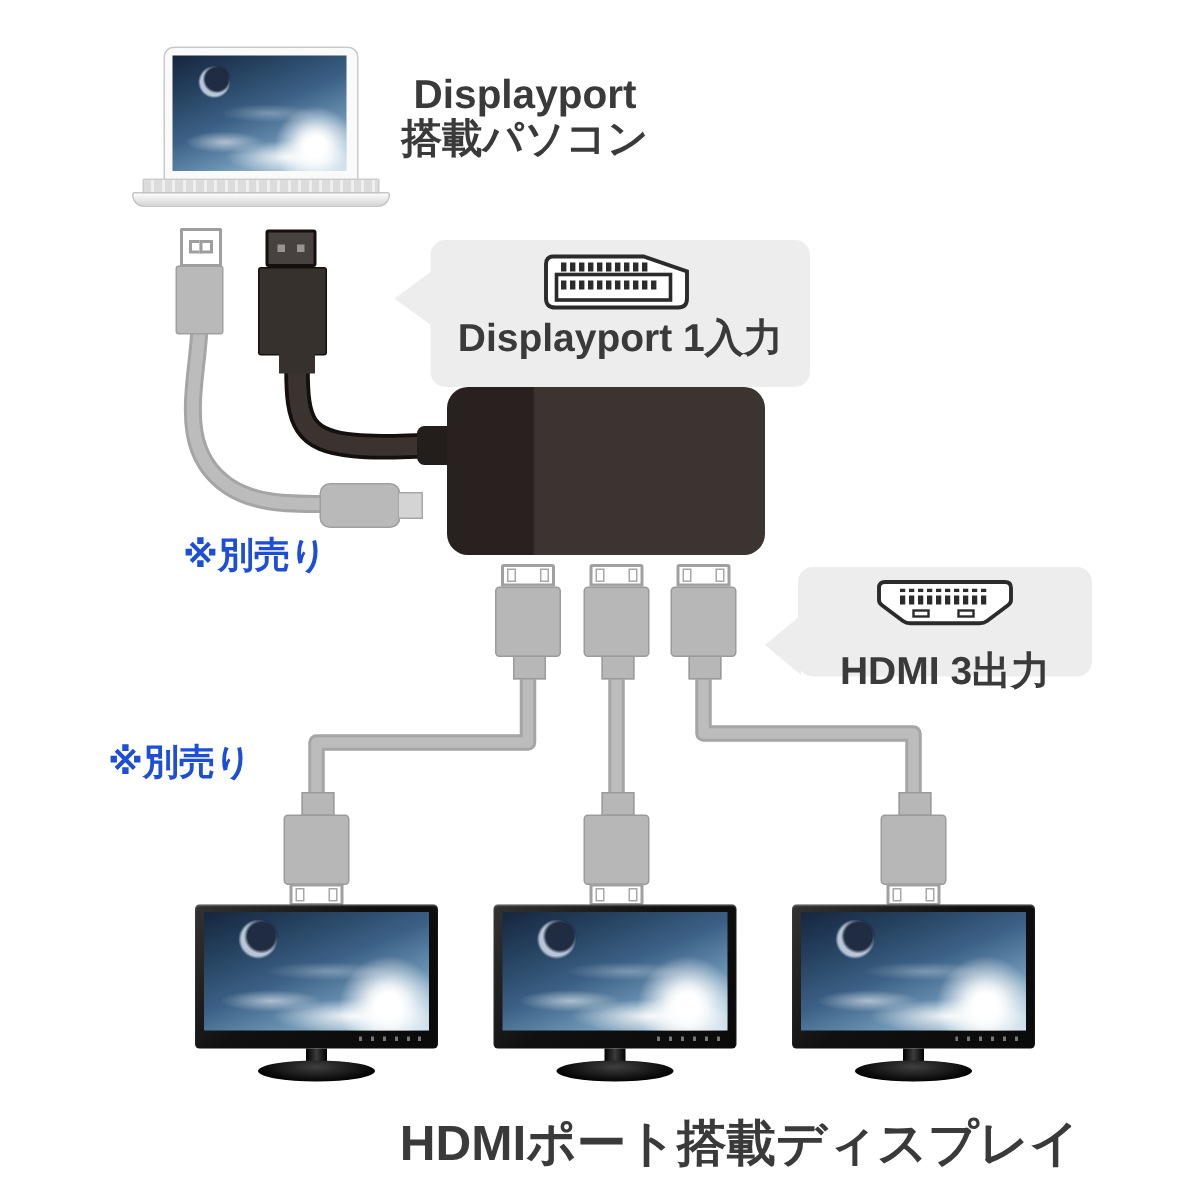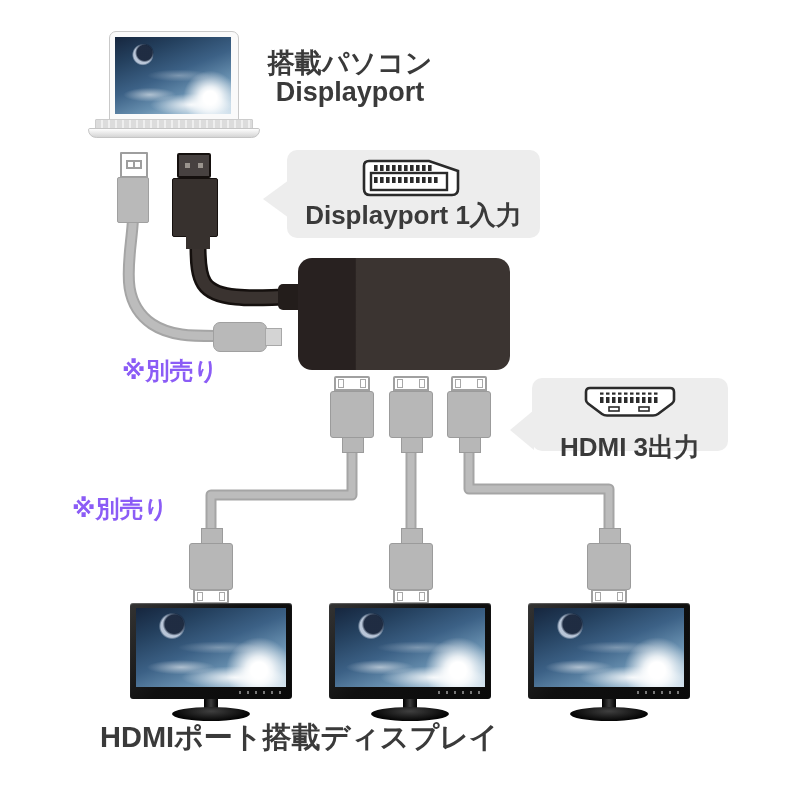--- a/index.html
+++ b/index.html
@@ -24,27 +24,27 @@
               border:1px solid #c9c9c9;border-radius:7px 7px 2px 2px;}
   .laptop-screen{left:115px;top:37px;width:116px;height:77px;}
   .laptop-deck{left:95px;top:119px;width:156px;height:10px;border:1px solid #cccccc;border-radius:1px;
                background:repeating-linear-gradient(90deg,#dcdcdc 0 5px,#efefef 5px 7px);}
   .laptop-lip{left:88px;top:128px;width:170px;height:8px;border:1px solid #c5c5c5;
               border-radius:2px 2px 9px 9px;background:linear-gradient(#fdfdfd,#d5d5d5);}
 
   
   .pc-label{left:258px;top:49px;width:184px;text-align:center;font-size:27px;font-weight:bold;line-height:29px;}
   .side-label{text-align:center;font-size:24px;font-weight:bold;line-height:28px;color:#3a3a3a;}
-  .note{color:#8b5cf6;}
-  .caption{left:100px;top:718px;width:620px;text-align:left;font-size:29px;font-weight:bold;}
+  .note{color:#1d4ed8;}
+  .caption{left:100px;top:740px;width:620px;text-align:right;font-size:33px;font-weight:bold;}
 
   
   .bubble{background:#ededed;border-radius:10px;}
   .bubble-label{position:absolute;left:0;width:100%;text-align:center;font-size:26px;font-weight:bold;color:#3a3a3a;}
-  .bubble-dp{left:287px;top:150px;width:253px;height:88px;}
+  .bubble-dp{left:287px;top:160px;width:253px;height:98px;}
   .bubble-hdmi{left:532px;top:378px;width:196px;height:73px;}
 
   
   .dp-tip{left:177px;top:153px;width:30px;height:21px;background:#474140;border:2px solid #15100e;border-radius:2px;}
   .dp-dot{position:absolute;width:5px;height:5px;background:#9a948e;top:8px;}
   .dp-body{left:172px;top:178px;width:44px;height:57px;background:#37312e;border:1px solid #15100e;border-radius:2px;}
   .dp-relief{left:186px;top:235px;width:24px;height:14px;background:#37312e;}
 
   
   .usba-tip{left:120px;top:152px;width:24px;height:22px;background:#ffffff;border:2px solid #9e9e9e;border-radius:1px;}
@@ -109,22 +109,22 @@
   </svg>
 
   <div>
     <div class="abs laptop-lid"></div>
     <div class="abs sky laptop-screen"></div>
     <div class="abs laptop-deck"></div>
     <div class="abs laptop-lip"></div>
   </div>
 
   <div class="abs pc-label">
+    <div>Displayport</div>
     <div>搭載パソコン</div>
-    <div>Displayport</div>
   </div>
 
   <div>
     <div class="abs usba-tip">
       <span class="usba-hole" style="left:4px;"></span>
       <span class="usba-hole" style="right:4px;"></span>
     </div>
     <div class="abs usba-body"></div>
   </div>
 

